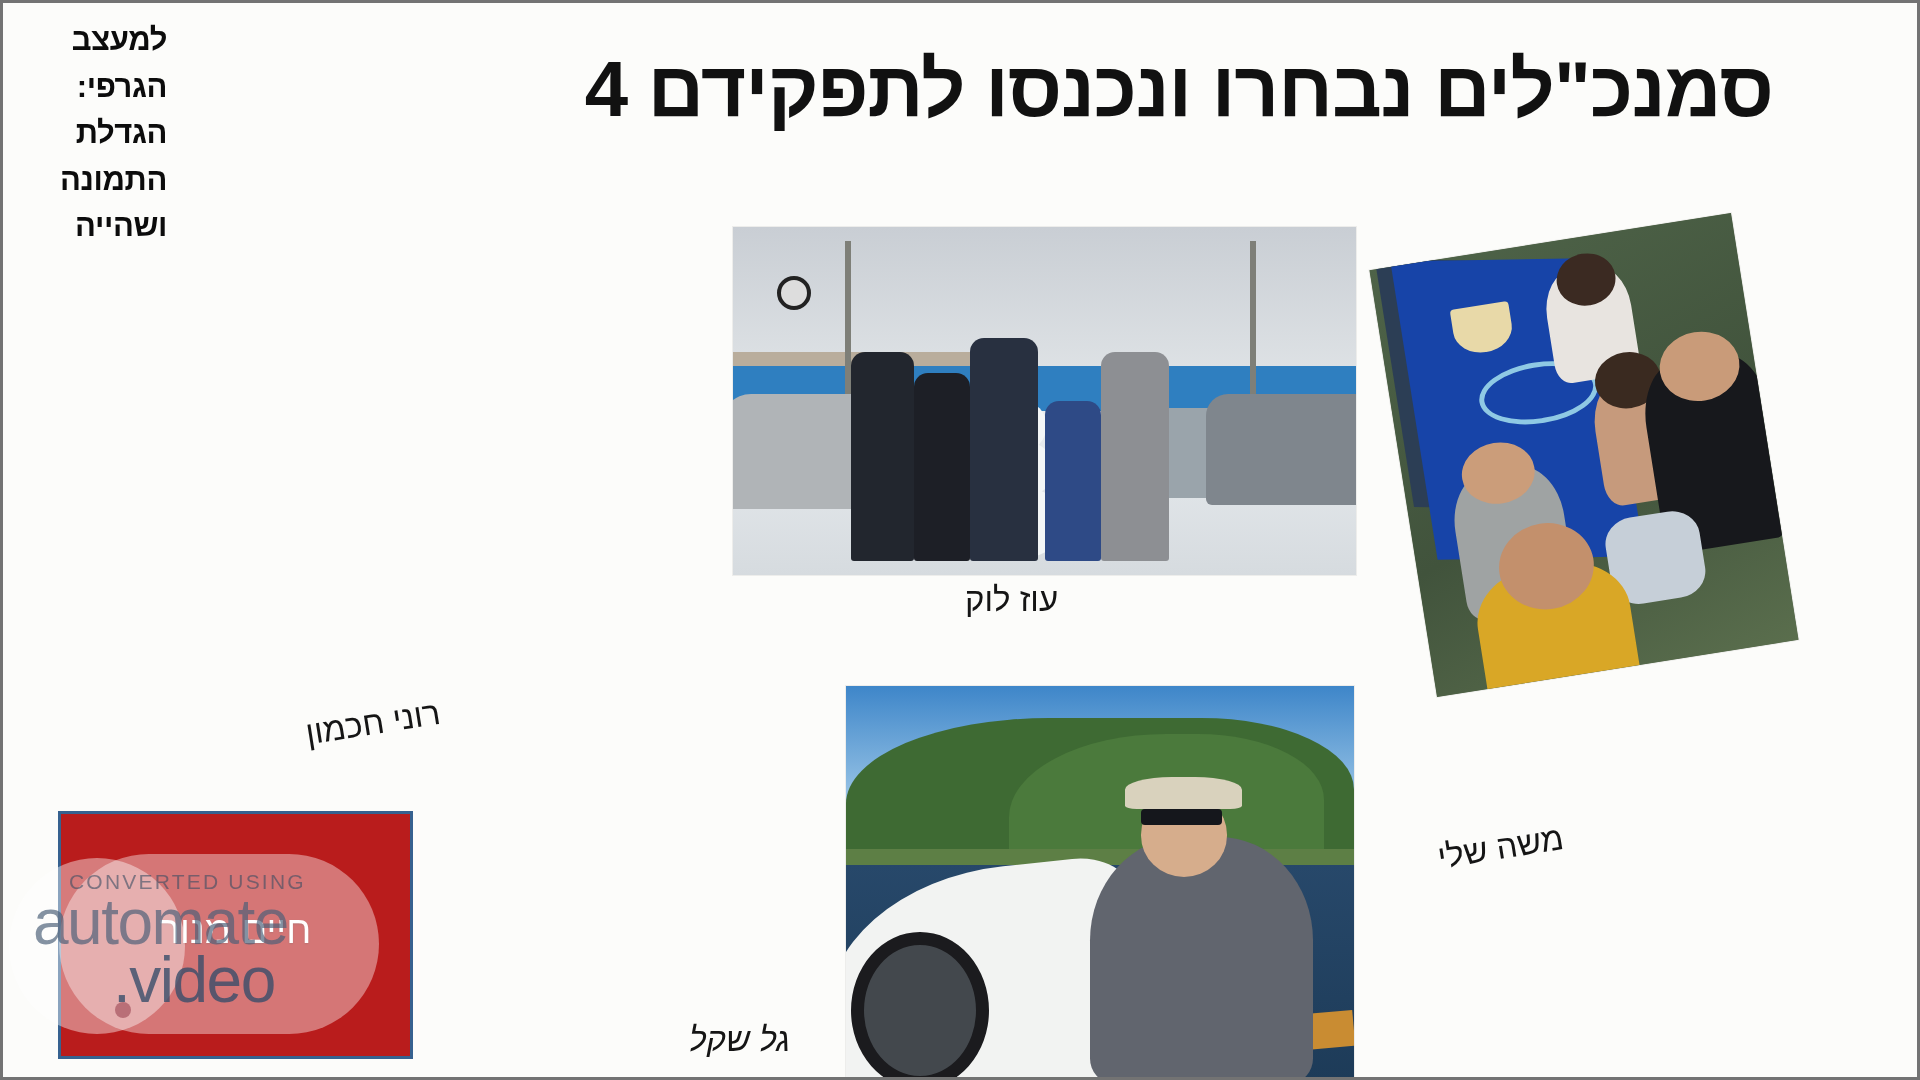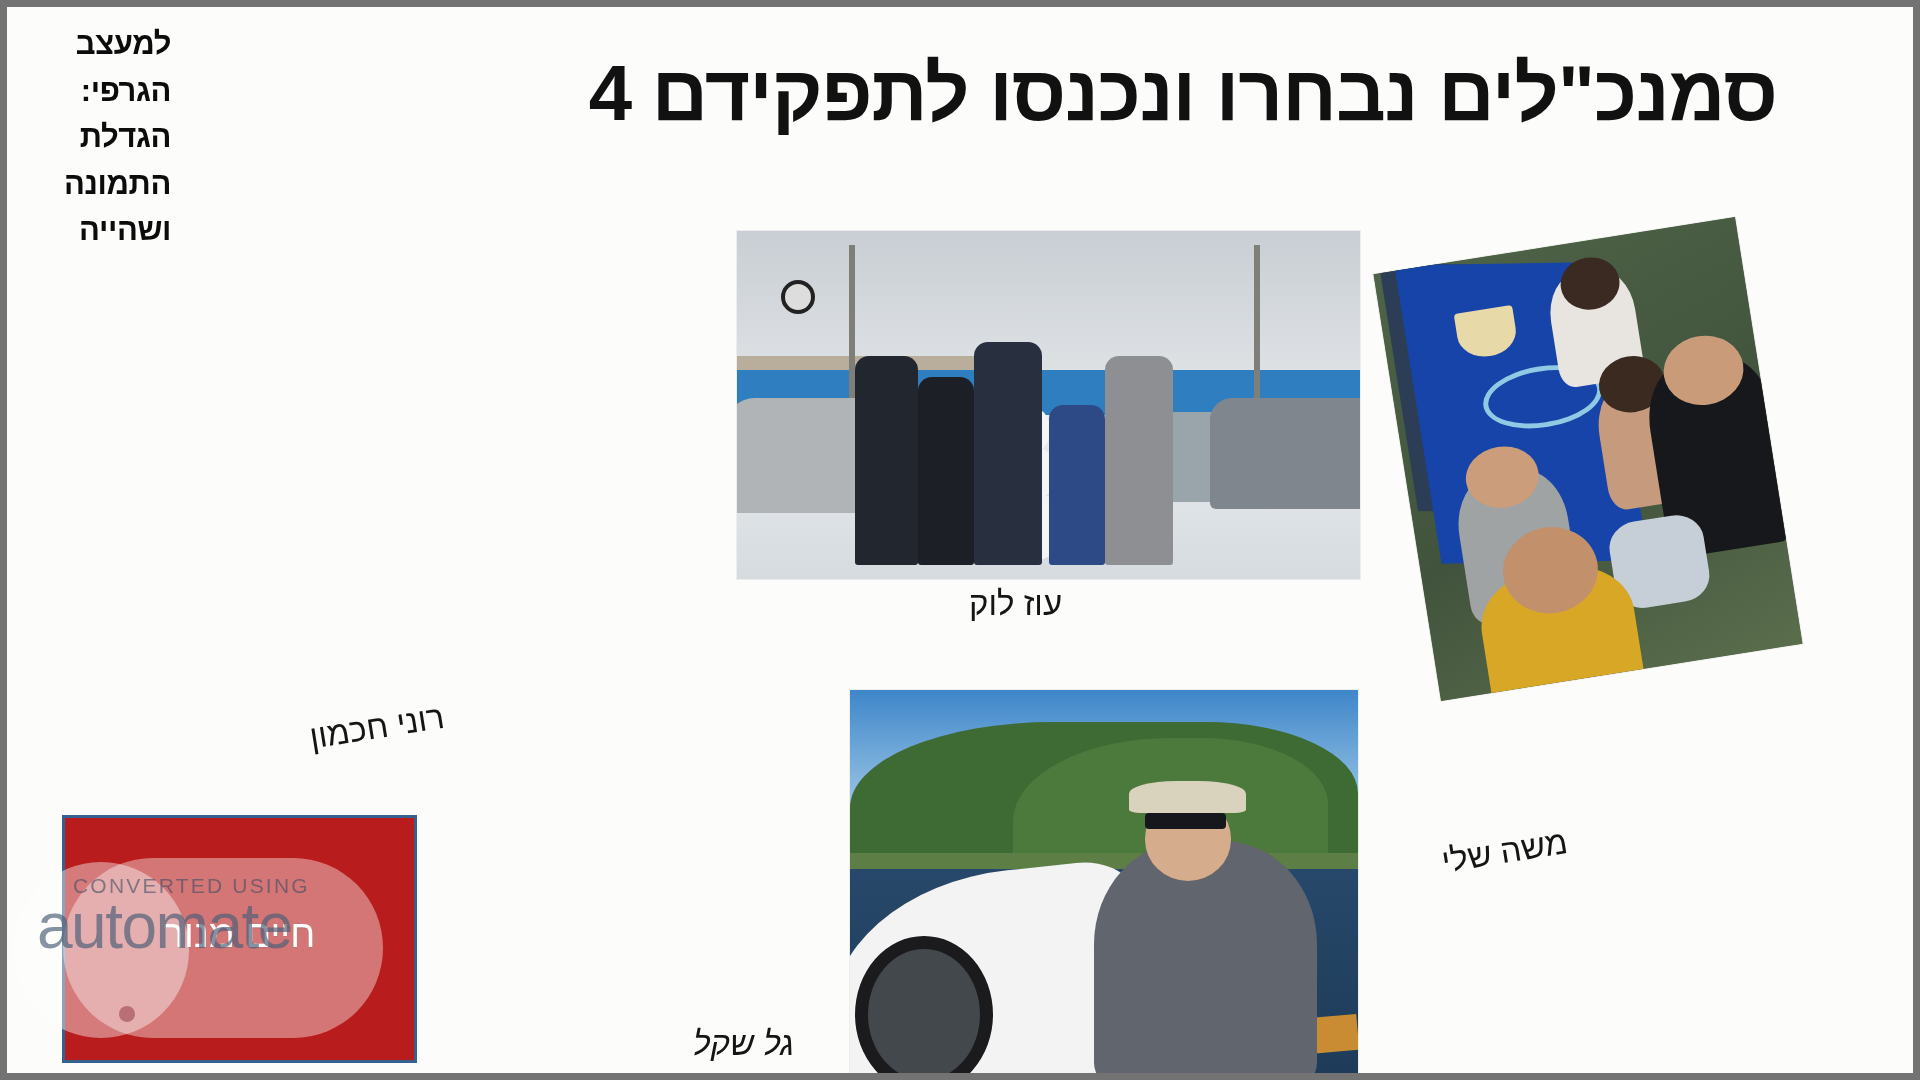--- a/index.html
+++ b/index.html
@@ -6,21 +6,21 @@
   html,body{margin:0;padding:0;}
   body{
     width:1920px;height:1080px;
     background:#fbfbf8;
     font-family:"Liberation Sans","DejaVu Sans",sans-serif;
     overflow:hidden;position:relative;
   }
   #slide{
     position:absolute;inset:0;
     background:#fcfcfa;
-    border:7px solid #737373;
+    border:3px solid #737373;
     box-sizing:border-box;
     overflow:hidden;
   }
 
   
   .side-note{
     position:absolute;
     left:-46px; top:14px;
     width:210px;
     direction:rtl; text-align:right;
@@ -269,16 +269,17 @@
 
   <div id="blue-box">
     <div class="label">חיים מנור</div>
   </div>
 
   <div id="watermark">
     <div class="circ"></div>
     <div class="pill"></div>
     <div class="using">CONVERTED USING</div>
     <div class="brand">automate</div>
+    <div class="dom">.video</div>
     <div class="dot"></div>
   </div>
 
 </div>
 
 </body></html>

